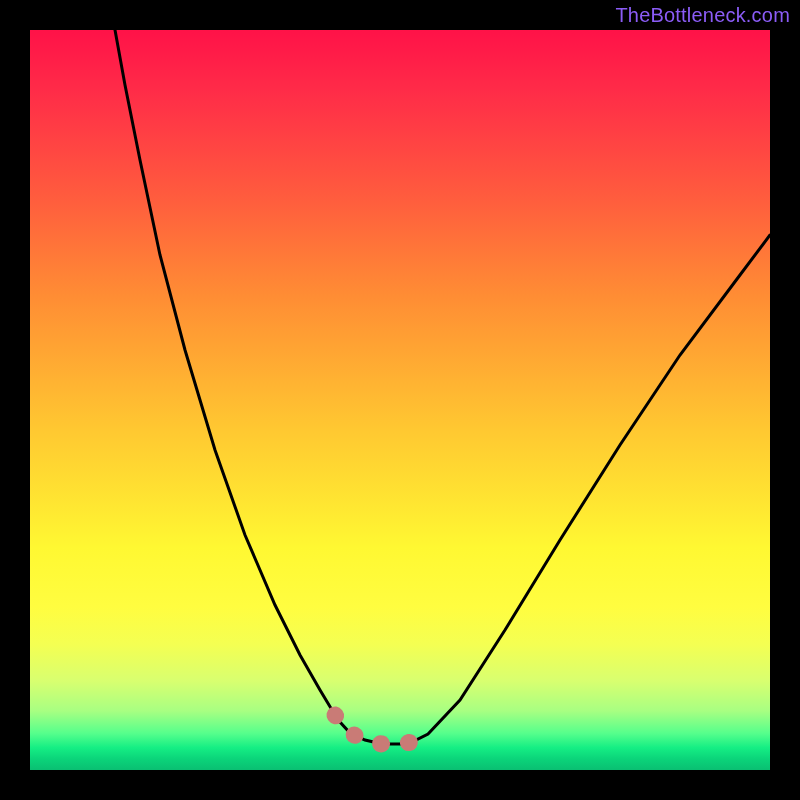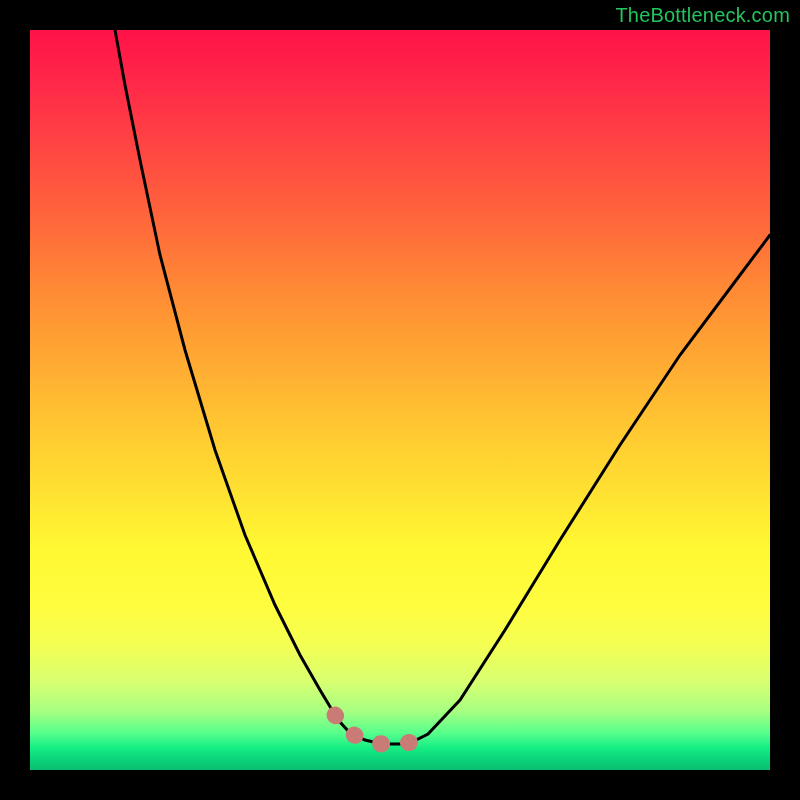--- a/index.html
+++ b/index.html
@@ -54,21 +54,21 @@
     position: absolute;
     top: 0;
     left: 0;
     width: 740px;
     height: 740px;
   }
   .watermark {
     position: absolute;
     top: 4px;
     right: 10px;
-    color: #22c55e;
+    color: #8b5cf6;
     font-size: 20px;
     font-weight: 500;
     letter-spacing: 0.2px;
     user-select: none;
   }
 </style>
 </head>
 <body>
 
 <div class="frame">

